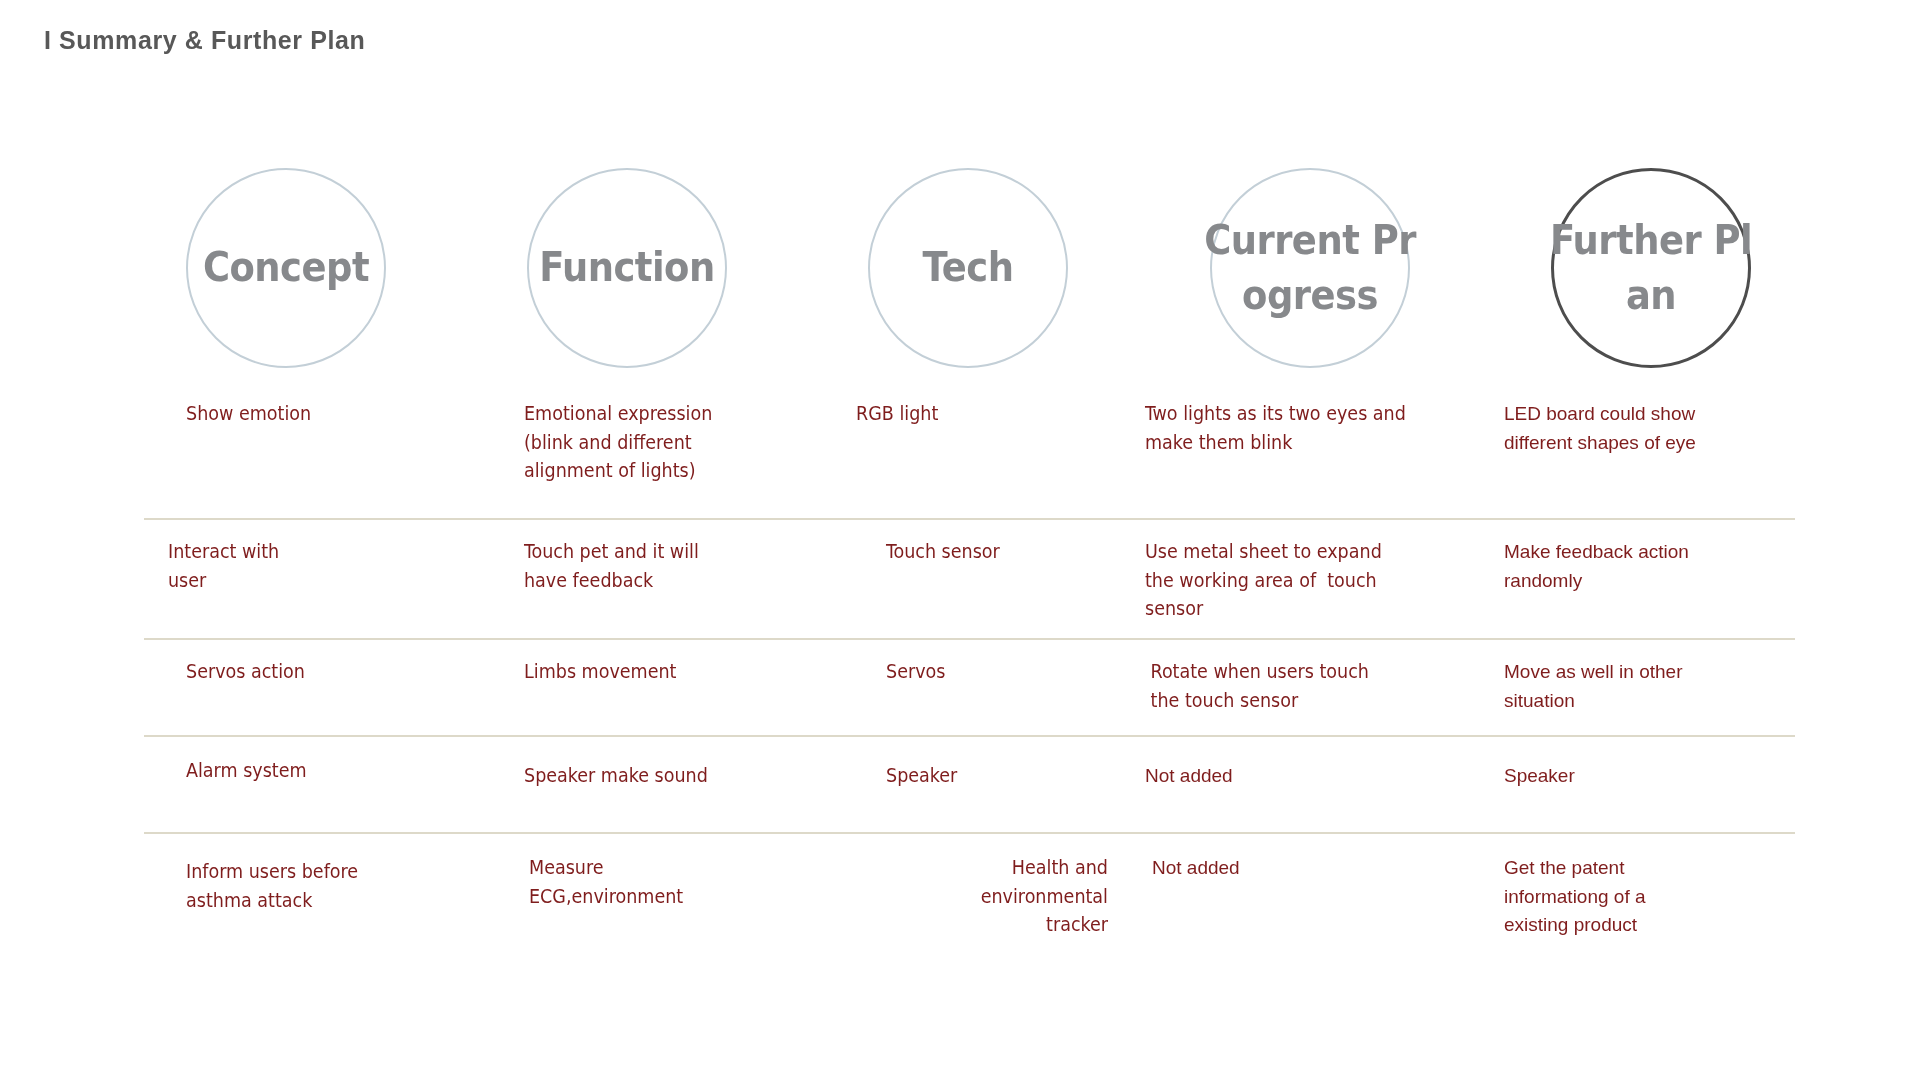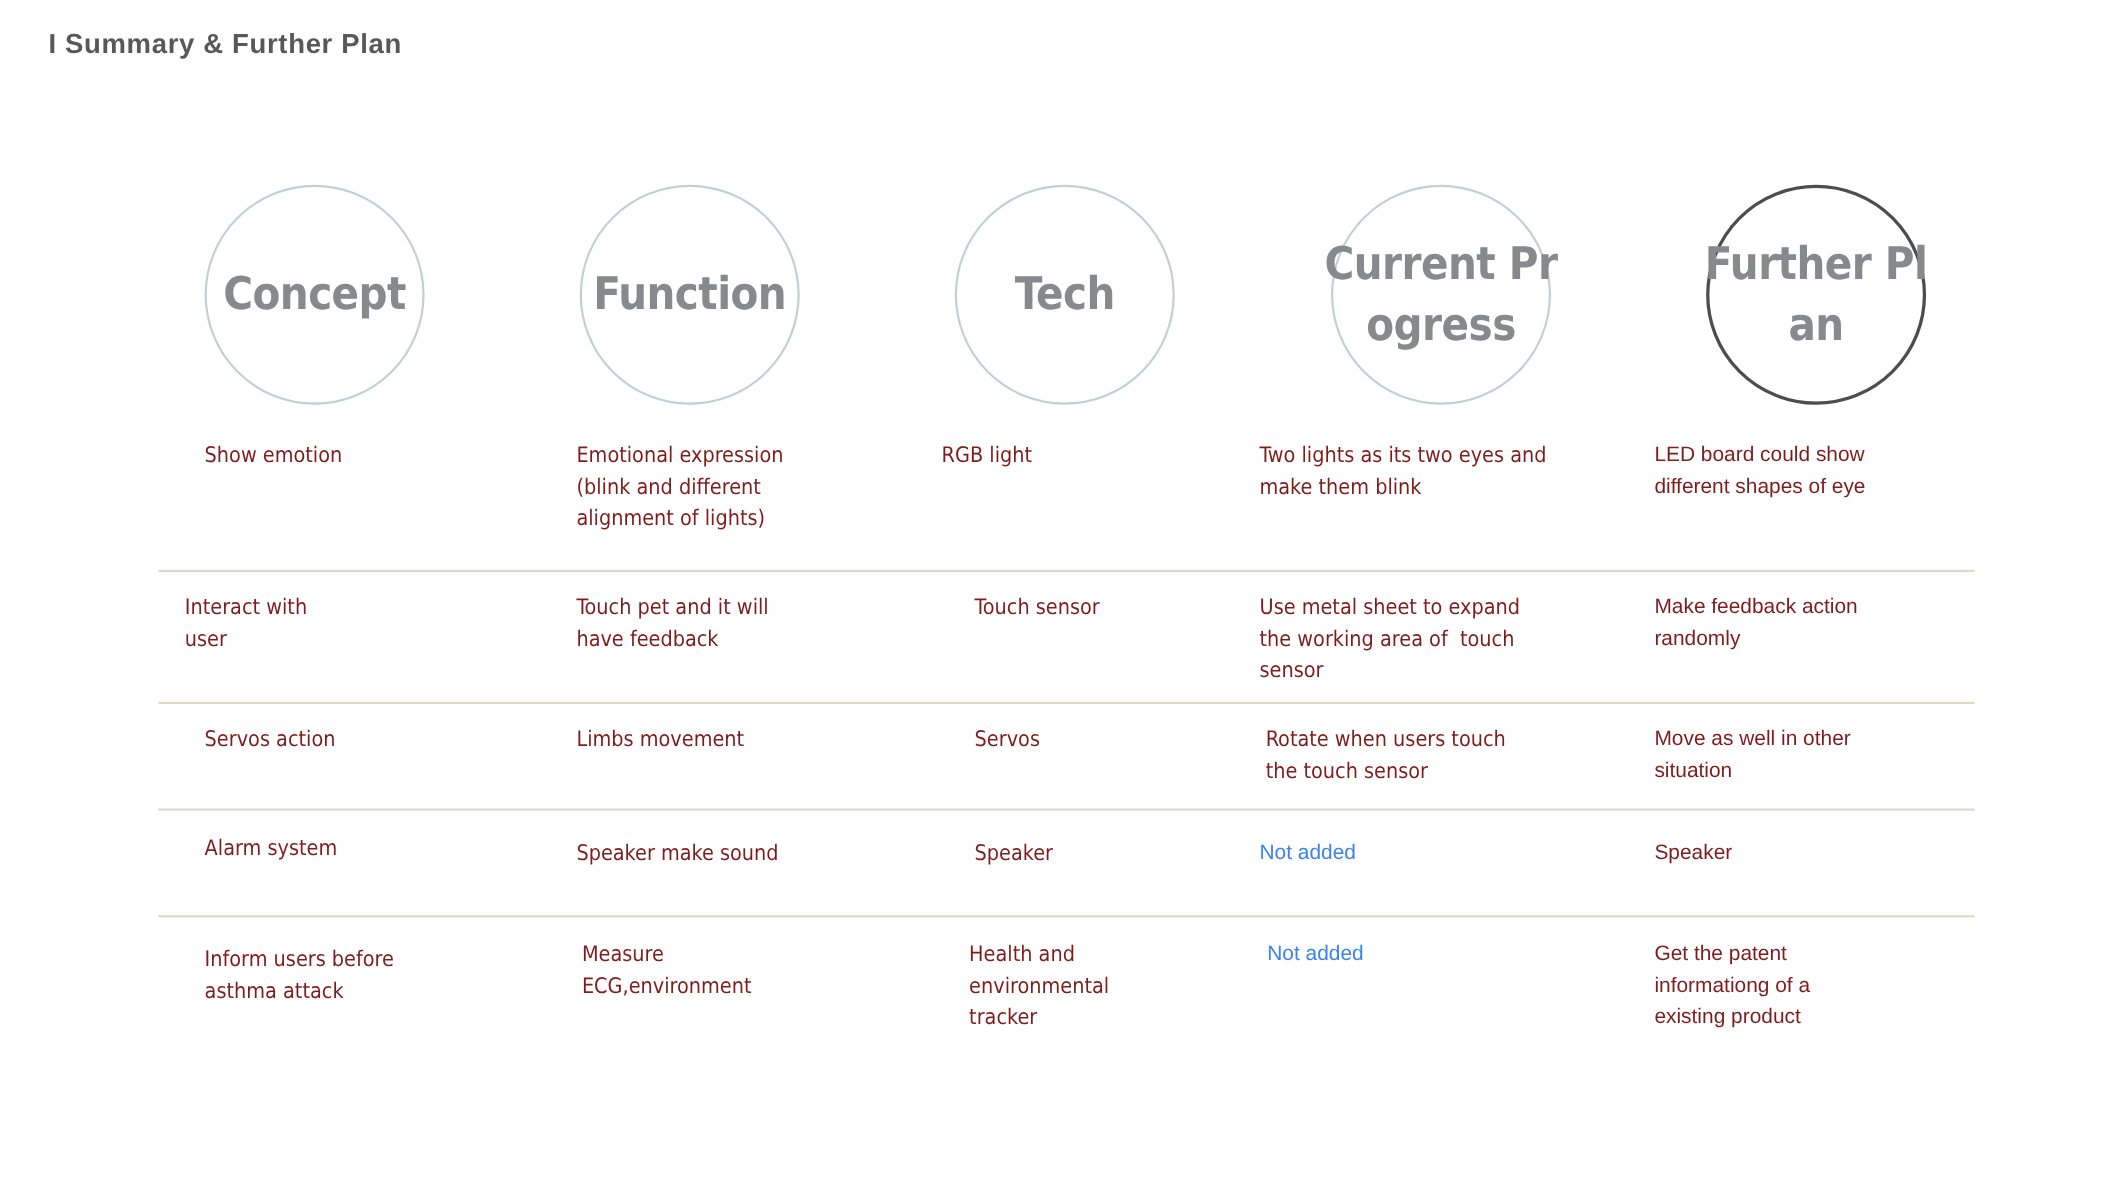--- a/index.html
+++ b/index.html
@@ -112,21 +112,21 @@
   
   .cell.cond {
     font-family: "Liberation Sans Narrow", "DejaVu Sans Condensed", "Liberation Sans", sans-serif;
   }
   .cell.wide {
     font-family: "Liberation Sans", "DejaVu Sans", sans-serif;
     font-size: 19px;
     line-height: 28.5px;
   }
   .cell.muted {
-    color: #3b82f6;
+    color: #7f1d1d;
   }
 </style>
 </head>
 <body>
 
 <div>
 
   <div id="slide-title">I Summary &amp; Further Plan</div>
 
   <div id="circle-row">
@@ -205,21 +205,21 @@
       <div class="cell wide muted" style="left:1145px; width:300px; top:25px;">Not added</div>
       <div class="cell wide" style="left:1504px; width:260px; top:25px;">Speaker</div>
       <div class="divider" style="top:95px;"></div>
     </div>
 
     <div class="matrix-row" style="height:130px;">
       <div class="cell cond" style="left:186px; width:250px; top:24px;">Inform users before
 asthma attack</div>
       <div class="cell cond" style="left:529px; width:280px; top:20px;">Measure
 ECG,environment</div>
-      <div class="cell cond" style="left:881px; width:200px; top:20px;">Health and
+      <div class="cell cond" style="left:908px; width:200px; top:20px;text-align:right;">Health and
 environmental
 tracker</div>
       <div class="cell wide muted" style="left:1152px; width:300px; top:20px;">Not added</div>
       <div class="cell wide" style="left:1504px; width:260px; top:20px;">Get the patent
 informationg of a
 existing product</div>
     </div>
 
   </div>
 

